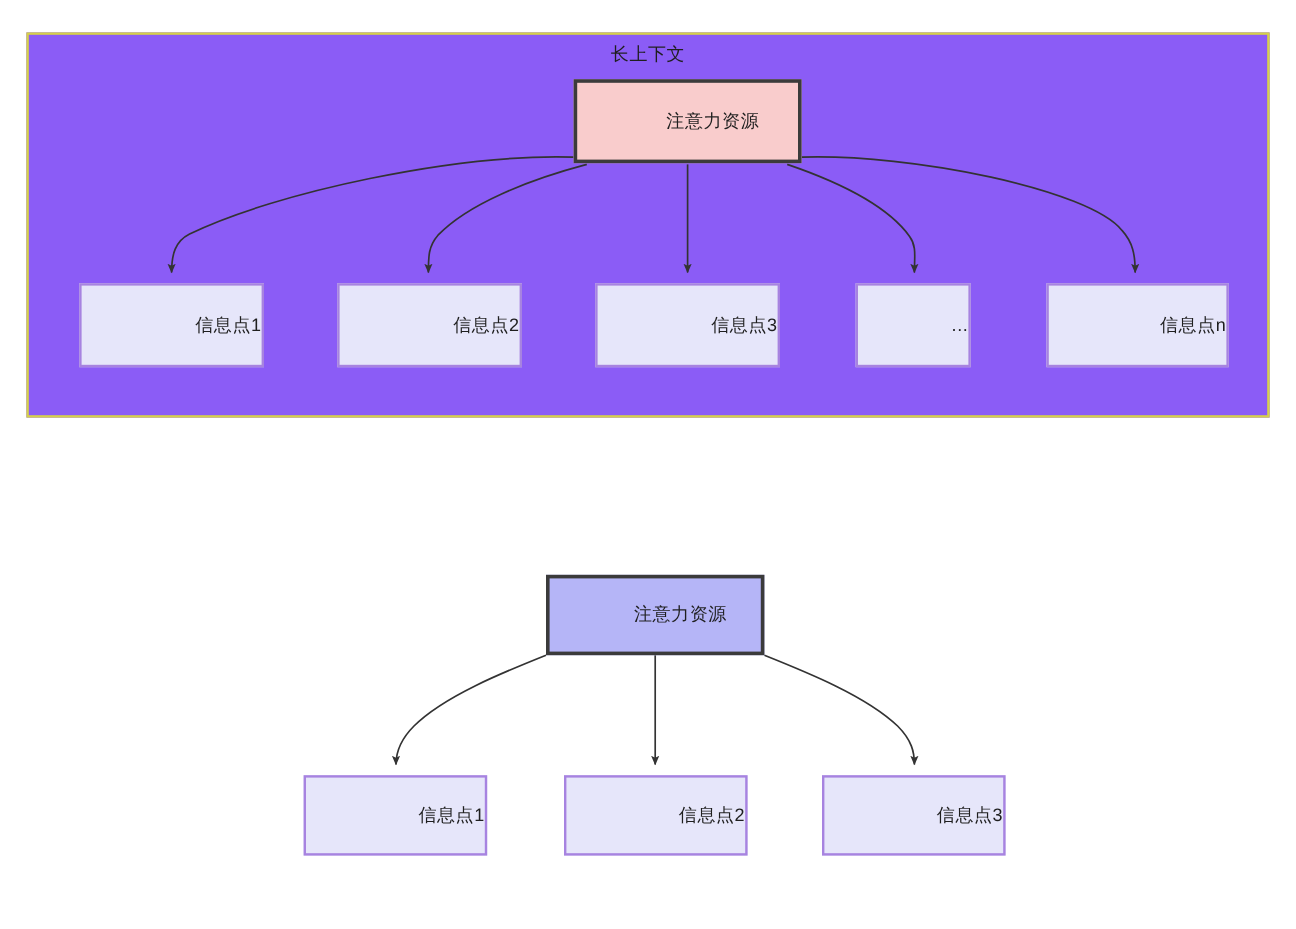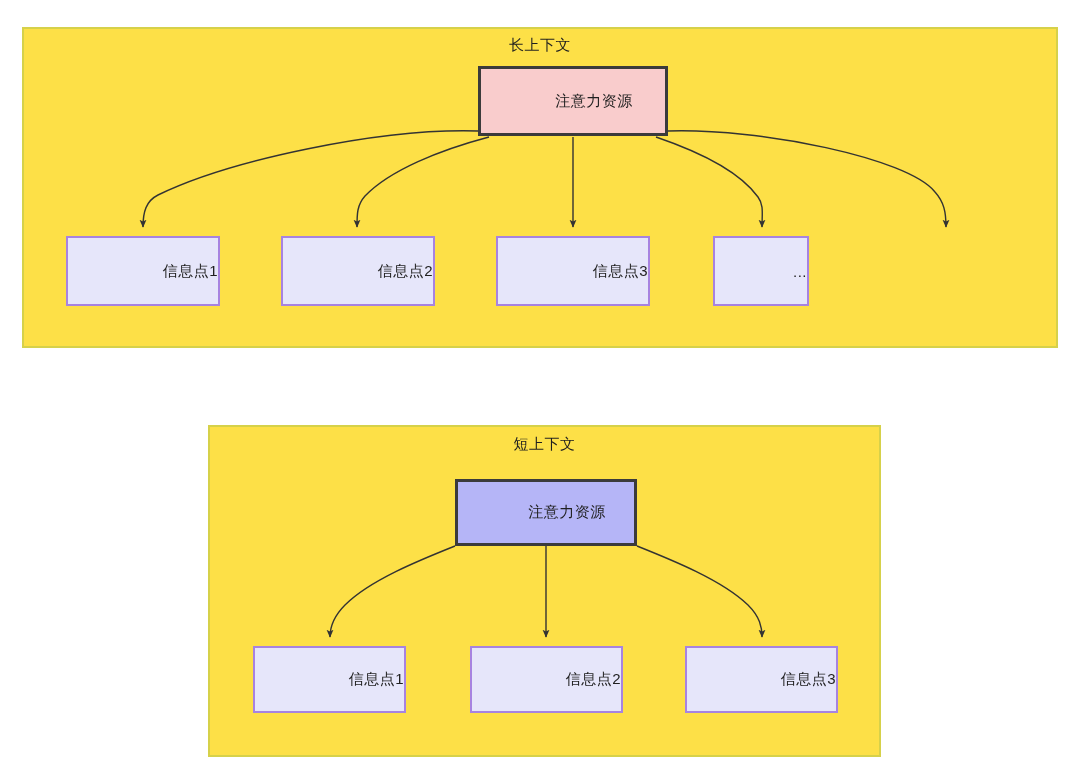--- a/index.html
+++ b/index.html
@@ -15,21 +15,21 @@
     overflow: hidden;
   }
   #stage {
     position: absolute;
     left: 0; top: 0;
     width: 1080px;
     height: 774px;
   }
   .container-box {
     position: absolute;
-    background: #fde047;
+    background: #8b5cf6;
     border: 2px solid #d6d14a;
     box-sizing: border-box;
     padding-left: 48px;
   }
   #container-long {
     left: 22px;
     top: 27px;
     width: 1036px;
     height: 321px;
   }
@@ -108,23 +108,20 @@
 </style>
 </head>
 <body>
 
 <div id="stage">
 
   <div class="container-box" id="container-long">
     <div class="container-title" id="title-long">长上下文</div>
   </div>
 
-  <div class="container-box" id="container-short">
-    <div class="container-title" id="title-short">短上下文</div>
-  </div>
 
   <svg id="edges" viewBox="0 0 1080 774" width="1080" height="774">
     <defs>
       <marker id="arrowhead" markerWidth="9" markerHeight="9" refX="7.2" refY="4" orient="auto" markerUnits="userSpaceOnUse">
         <path class="arrow-head" d="M0,0.6 L8,4 L0,7.4 L1.7,4 Z"></path>
       </marker>
     </defs>
 
     <g>
       <path class="edge-path" marker-end="url(#arrowhead)" d="M478,131 C380,128 230,160 158,195 C146,201 143,212 143,227"></path>
@@ -150,20 +147,23 @@
   </div>
   <div class="node info" id="node-long-info2">
     <span>信息点2</span>
   </div>
   <div class="node info" id="node-long-info3">
     <span>信息点3</span>
   </div>
   <div class="node info" id="node-long-ellipsis">
     <span>...</span>
   </div>
+  <div class="node info" id="node-long-infon">
+    <span>信息点n</span>
+  </div>
 
   <div class="node attention-blue" id="node-short-attention">
     <span>注意力资源</span>
   </div>
 
   <div class="node info" id="node-short-info1">
     <span>信息点1</span>
   </div>
   <div class="node info" id="node-short-info2">
     <span>信息点2</span>

